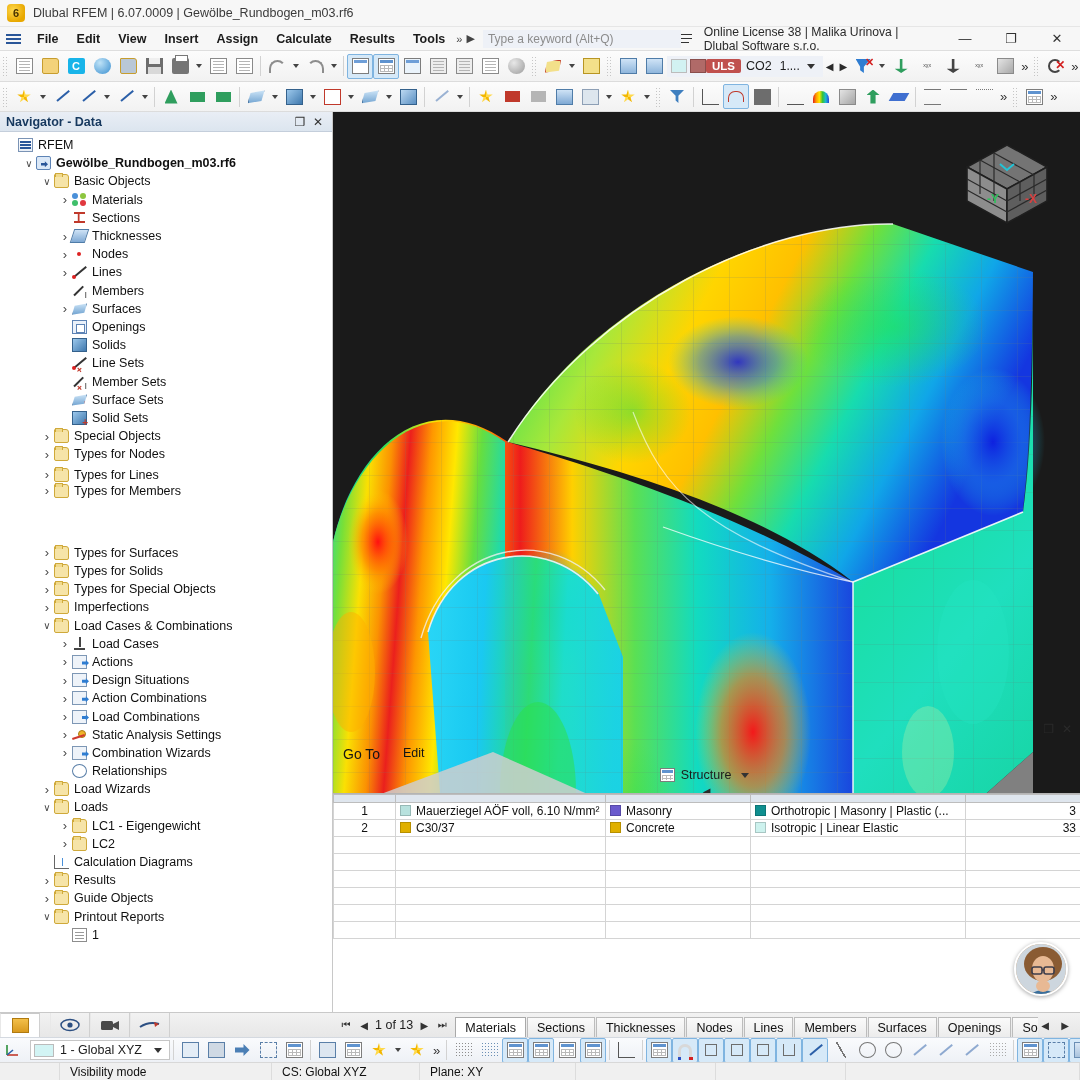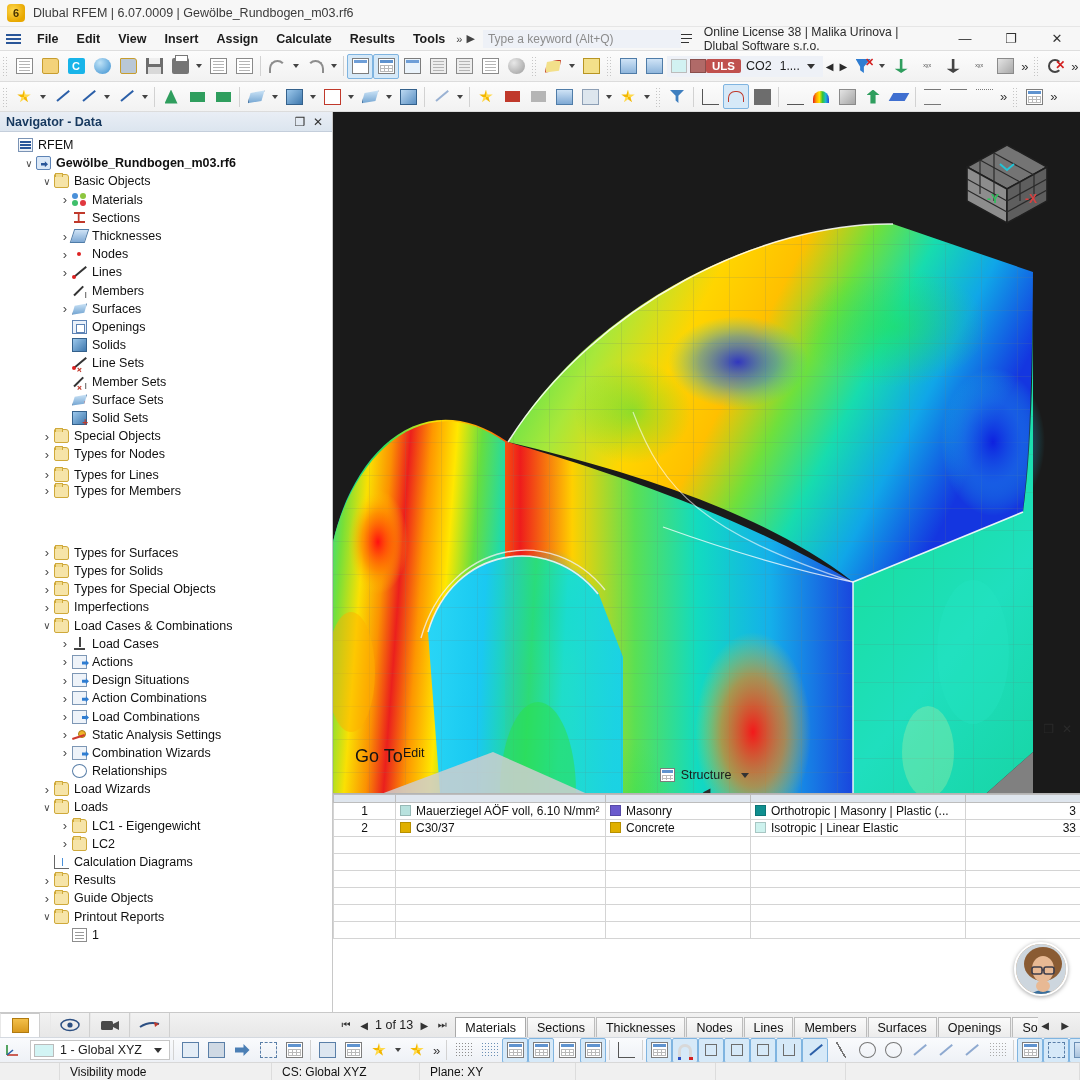--- a/index.html
+++ b/index.html
@@ -174,21 +174,21 @@
 
   
   .viewport { position:absolute; left:333px; top:112px; right:0; bottom:102px;
      background:#1a1a1a; overflow:hidden; z-index:1;}
   .navcube { position:absolute; right:18px; top:15px; width:110px; height:110px; }
 
   
   .tablepanel { position:absolute; left:333px; right:0; bottom:68px; height:292px; z-index:4; pointer-events:none;}
   .tp-titlebar{ position:absolute; left:0; top:0; right:0; height:28px; pointer-events:auto;}
   .tp-titlebtns{ position:absolute; right:8px; top:2px; display:flex; gap:8px; color:#2a2a2a; font-size:12px;}
-  .tp-goto{ position:absolute; left:22px; top:26px; font-size:18px; color:#141414; pointer-events:auto;}
+  .tp-goto{ position:absolute; left:10px; top:26px; font-size:14px; color:#141414; pointer-events:auto;}
   .tp-edit{ position:absolute; left:70px; top:26px; font-size:12.5px; color:#141414; pointer-events:auto;}
   .tp-toolbar{ position:absolute; left:0; top:44px; right:0; height:27px; display:flex; align-items:center; pointer-events:auto;flex-direction:column;}
   .tp-combo{ display:flex; align-items:center; height:22px; font-size:12.5px; padding:0 4px; flex:none;}
   .tp-combo .lbl{ padding:0 6px; }
   .tbl-wrap{ position:absolute; left:0; top:73px; right:0; bottom:0; background:#fff;
      border-top:1px solid #b4b4b4; pointer-events:auto; overflow:hidden;}
   table.dg { border-collapse:collapse; width:100%; font-size:12px; table-layout:fixed;}
   table.dg thead th { background:linear-gradient(#f4f4f4,#e4e4e4); border:1px solid #bdbdbd;
      font-weight:normal; color:#111; height:32px; vertical-align:bottom; padding-bottom:2px; font-size:12px;}
   table.dg thead tr.top th{ height:8px; padding:0; background:#dfe6ee;}

